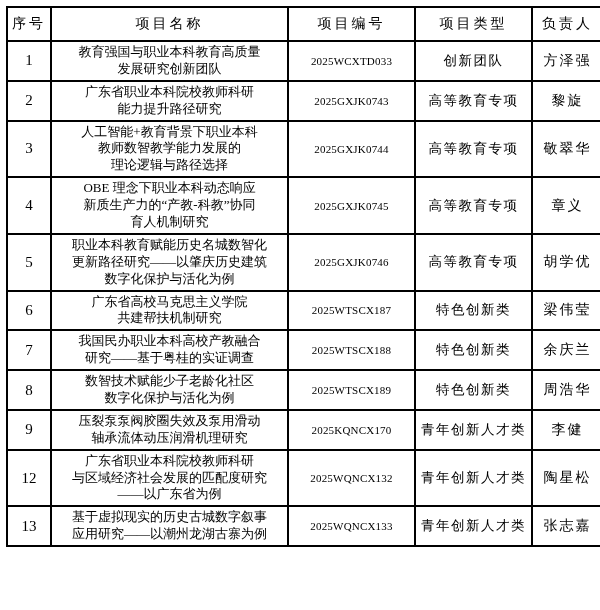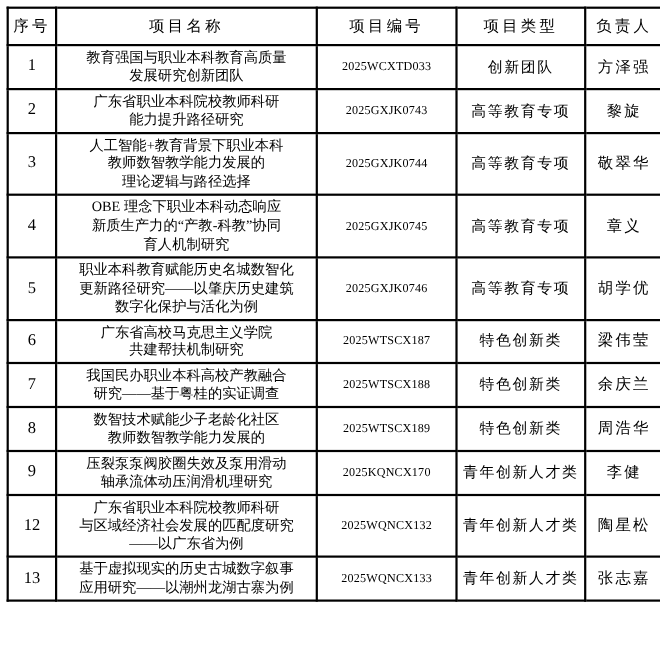--- a/index.html
+++ b/index.html
@@ -144,21 +144,21 @@
         <td class="serial-cell">7</td>
         <td class="name-cell">我国民办职业本科高校产教融合
 研究——基于粤桂的实证调查</td>
         <td class="code-cell">2025WTSCX188</td>
         <td class="type-cell">特色创新类</td>
         <td class="leader-cell">余庆兰</td>
       </tr>
       <tr>
         <td class="serial-cell">8</td>
         <td class="name-cell">数智技术赋能少子老龄化社区
-教师数智教学能力发展的</td>
+数字化保护与活化为例</td>
         <td class="code-cell">2025WTSCX189</td>
         <td class="type-cell">特色创新类</td>
         <td class="leader-cell">周浩华</td>
       </tr>
       <tr>
         <td class="serial-cell">9</td>
         <td class="name-cell">压裂泵泵阀胶圈失效及泵用滑动
 轴承流体动压润滑机理研究</td>
         <td class="code-cell">2025KQNCX170</td>
         <td class="type-cell">青年创新人才类</td>

